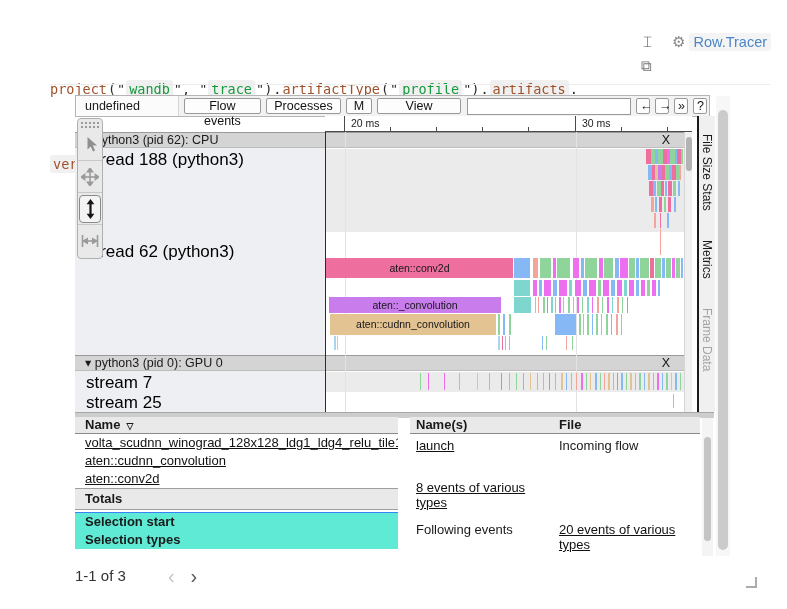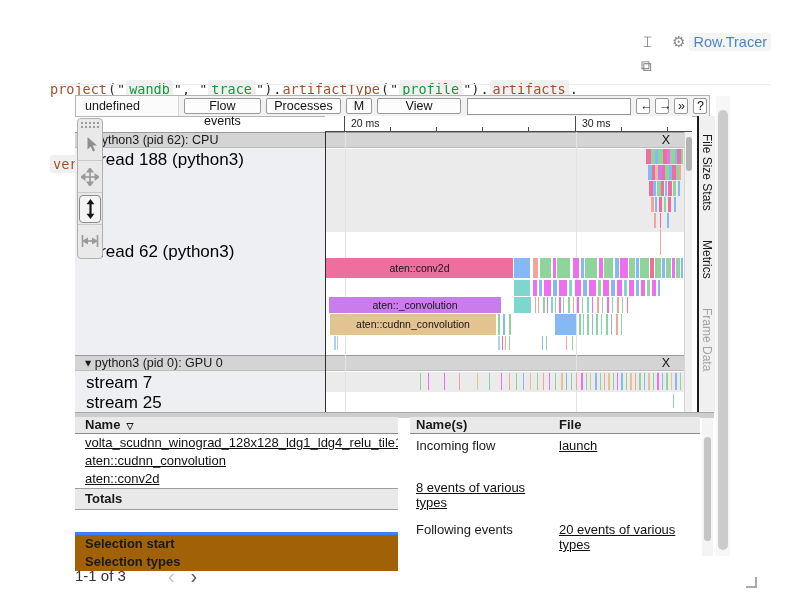--- a/index.html
+++ b/index.html
@@ -79,21 +79,21 @@
   
   #splitter{left:75px;top:412px;width:639px;height:5px;background:#cdcdcd;border-top:1px solid #a8a8a8}
   #name-table{left:75px;top:417px;width:323px;font-size:13px}
   .tbl-header{height:16px;background:#e9e9e9;border-bottom:1px solid #8a8a8a;font-weight:bold;
     line-height:16px;padding-left:10px}
   .sort-glyph{font-size:9px;margin-left:6px}
   .link-row{height:18px;line-height:18px;padding-left:10px}
   .link{text-decoration:underline;color:#111}
   #totals-band{height:20px;line-height:20px;background:#e9e9e9;border-top:1px solid #9e9e9e;
     border-bottom:1px solid #9e9e9e;font-weight:bold;padding-left:10px;margin-top:0px}
-  #selection-band{margin-top:22px;background:#a16207;border-top:3px solid #3b82f6;padding-left:10px}
+  #selection-band{margin-top:2px;background:#5eead4;border-top:1px solid #3b82f6;padding-left:10px}
   #selection-band div{height:18px;line-height:18px;font-weight:bold}
   #event-table{left:410px;top:417px;width:290px;font-size:13px}
   #event-table .tbl-header{display:grid;grid-template-columns:143px auto;padding-left:6px}
   .ev-row{display:grid;grid-template-columns:143px auto;height:42px;padding:4px 0 0 6px;box-sizing:border-box}
 
   
   #pagination{left:75px;top:567px;font-size:15px;color:#333;display:flex;align-items:center}
   #pg-prev{margin-left:42px;color:#c4c4c4;font-size:20px;line-height:16px}
   #pg-next{margin-left:16px;color:#555;font-size:20px;line-height:16px}
   #resize-grip{left:746px;top:577px;width:9px;height:9px;border-right:2px solid #ababab;border-bottom:2px solid #ababab}
@@ -409,22 +409,22 @@
     <div>Selection types</div>
   </div>
 </div>
 
 <div class="abs" id="event-table">
   <div class="tbl-header">
     <span>Name(s)</span>
     <span>File</span>
   </div>
   <div class="ev-row">
+    <span><span class="link">launch</span></span>
     <span>Incoming flow</span>
-    <span><span class="link">launch</span></span>
   </div>
   <div class="ev-row">
     <span><span class="link">8 events of various types</span></span>
   </div>
   <div class="ev-row">
     <span>Following events</span>
     <span><span class="link">20 events of various types</span></span>
   </div>
 </div>
 

